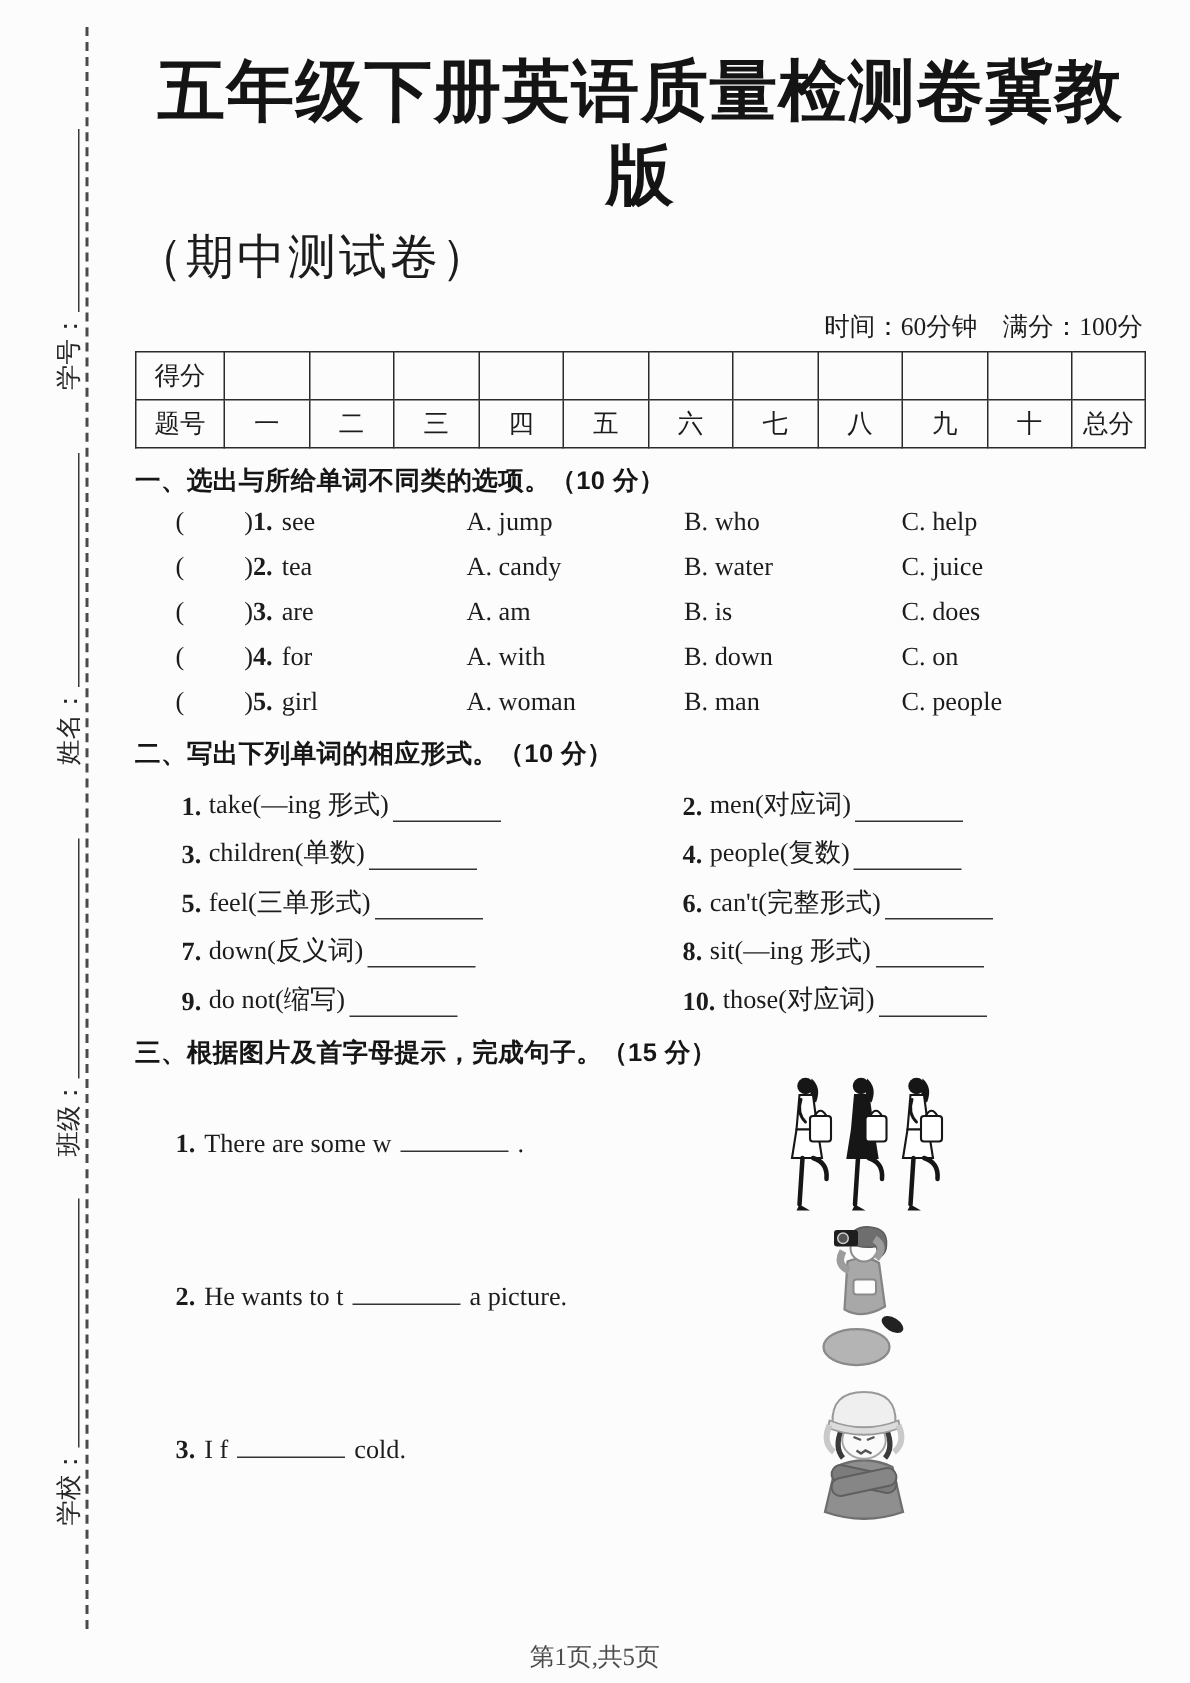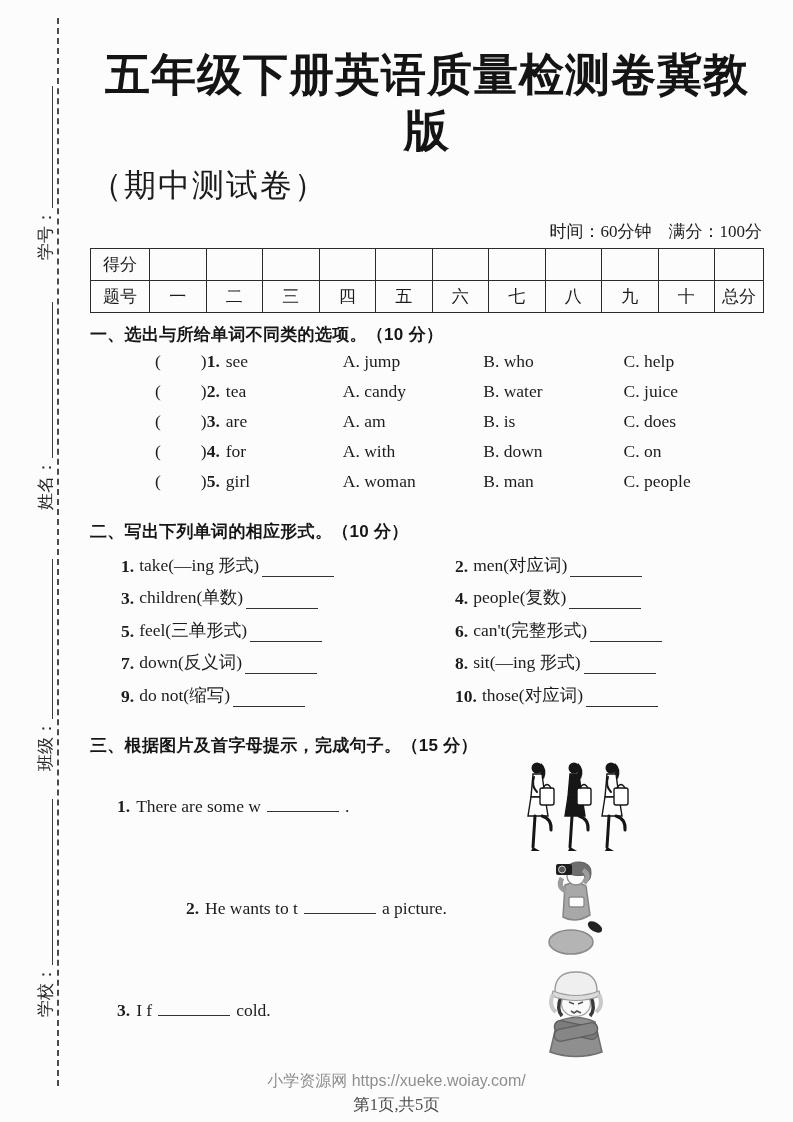--- a/index.html
+++ b/index.html
@@ -13,50 +13,50 @@
     position:absolute;height:26px;display:flex;align-items:center;
     transform:rotate(-90deg);font-size:17px;color:#262626;white-space:nowrap;
   }
   .sf-label{flex:0 0 auto;}
   .sf-line{flex:1;height:15px;border-bottom:1.6px solid #3a3a3a;margin-left:1px;}
   .f1{width:174px;left:-42px;top:160px;}
   .f2{width:208px;left:-59px;top:393px;}
   .f3{width:212px;left:-61px;top:652px;}
   .f4{width:218px;left:-64px;top:895px;}
   
-  .content{position:absolute;left:90px;top:14px;width:674px;}
+  .content{position:absolute;left:90px;top:0;width:674px;}
   .title{margin:33px 0 0;font-size:45px;line-height:1.25;font-weight:700;text-align:center;letter-spacing:1px;color:#141414;}
   .subtitle{margin:5px 0 0;font-size:32px;line-height:1.3;font-weight:400;text-align:left;letter-spacing:2px;}
   .meta{margin-top:14px;text-align:right;font-size:17px;padding-right:2px;}
   table.score{width:100%;border-collapse:collapse;margin-top:5px;table-layout:fixed;}
   table.score td{border:1.6px solid #2b2b2b;height:31px;text-align:center;font-size:17px;padding:0;}
   td.c-first{width:58px;}
   td.c-last{width:48px;}
   .sec-head{
     font-family:"Liberation Sans","DejaVu Sans",sans-serif;font-weight:700;
-    font-size:17px;margin-top:24px;letter-spacing:.3px;color:#161616;
+    font-size:17px;margin-top:9px;letter-spacing:.3px;color:#161616;
   }
   .sh1{margin-top:10px;}
   
   .s1-row{display:flex;align-items:center;height:30px;margin-left:27px;font-size:17.5px;}
-  .s1-stem{width:194px;margin-left:38px;}
+  .s1-stem{width:194px;}
   .s1-opt{width:145px;}
   .br-gap{display:inline-block;width:40px;}
   .qnum{font-weight:700;}
   .s1-word{margin-left:6px;}
   
   .s2-grid{display:grid;grid-template-columns:334px 1fr;padding-left:31px;margin-top:4px;}
   .s2-item{height:29.5px;display:flex;align-items:flex-end;font-size:17.5px;padding-bottom:3px;}
   .s2-item .qnum{margin-right:5px;}
   .blank{display:inline-block;width:72px;height:14px;border-bottom:1.6px solid #333;}
   .s2-item .blank{margin-left:3px;}
   
   .s3-row{display:flex;align-items:center;gap:44px;}
   .r1{height:100px;}
-  .r2{height:104px;text-align:right;}
+  .r2{height:104px;}
   .r3{height:100px;}
   .s3-sentence{flex:0 0 330px;margin-left:27px;font-size:17.5px;}
   .s3-sentence .qnum{margin-right:6px;}
   .s3-sentence .blank{margin:0 6px;vertical-align:baseline;}
   .s3-pic{width:170px;display:flex;justify-content:center;align-items:center;}
   
   .footer{position:absolute;left:0;right:0;bottom:6px;text-align:center;}
   .site{font-family:"Liberation Sans","DejaVu Sans",sans-serif;font-size:16px;color:#8e8e8e;}
   .pageno{font-size:16.5px;color:#4c4c4c;margin-top:2px;}
 </style>
@@ -295,17 +295,16 @@
           <path d="M60 30 q5 12 -3 18" fill="none" stroke="#c9c9c9" stroke-width="4"></path>
           <rect x="15" y="60" width="44" height="12" rx="6" fill="#7c7c7c" stroke="#5f5f5f" stroke-width="1.3" transform="rotate(12 37 66)"></rect>
           <rect x="15" y="62" width="44" height="12" rx="6" fill="#868686" stroke="#5f5f5f" stroke-width="1.3" transform="rotate(-12 37 68)"></rect>
         </svg>
       </div>
     </div>
 
   </div>
 
   <div class="footer">
-    <div class="site">小学资源网 https://xueke.woiay.com/</div>
     <div class="pageno">第1页,共5页</div>
   </div>
 
 </div>
 
 </body></html>

